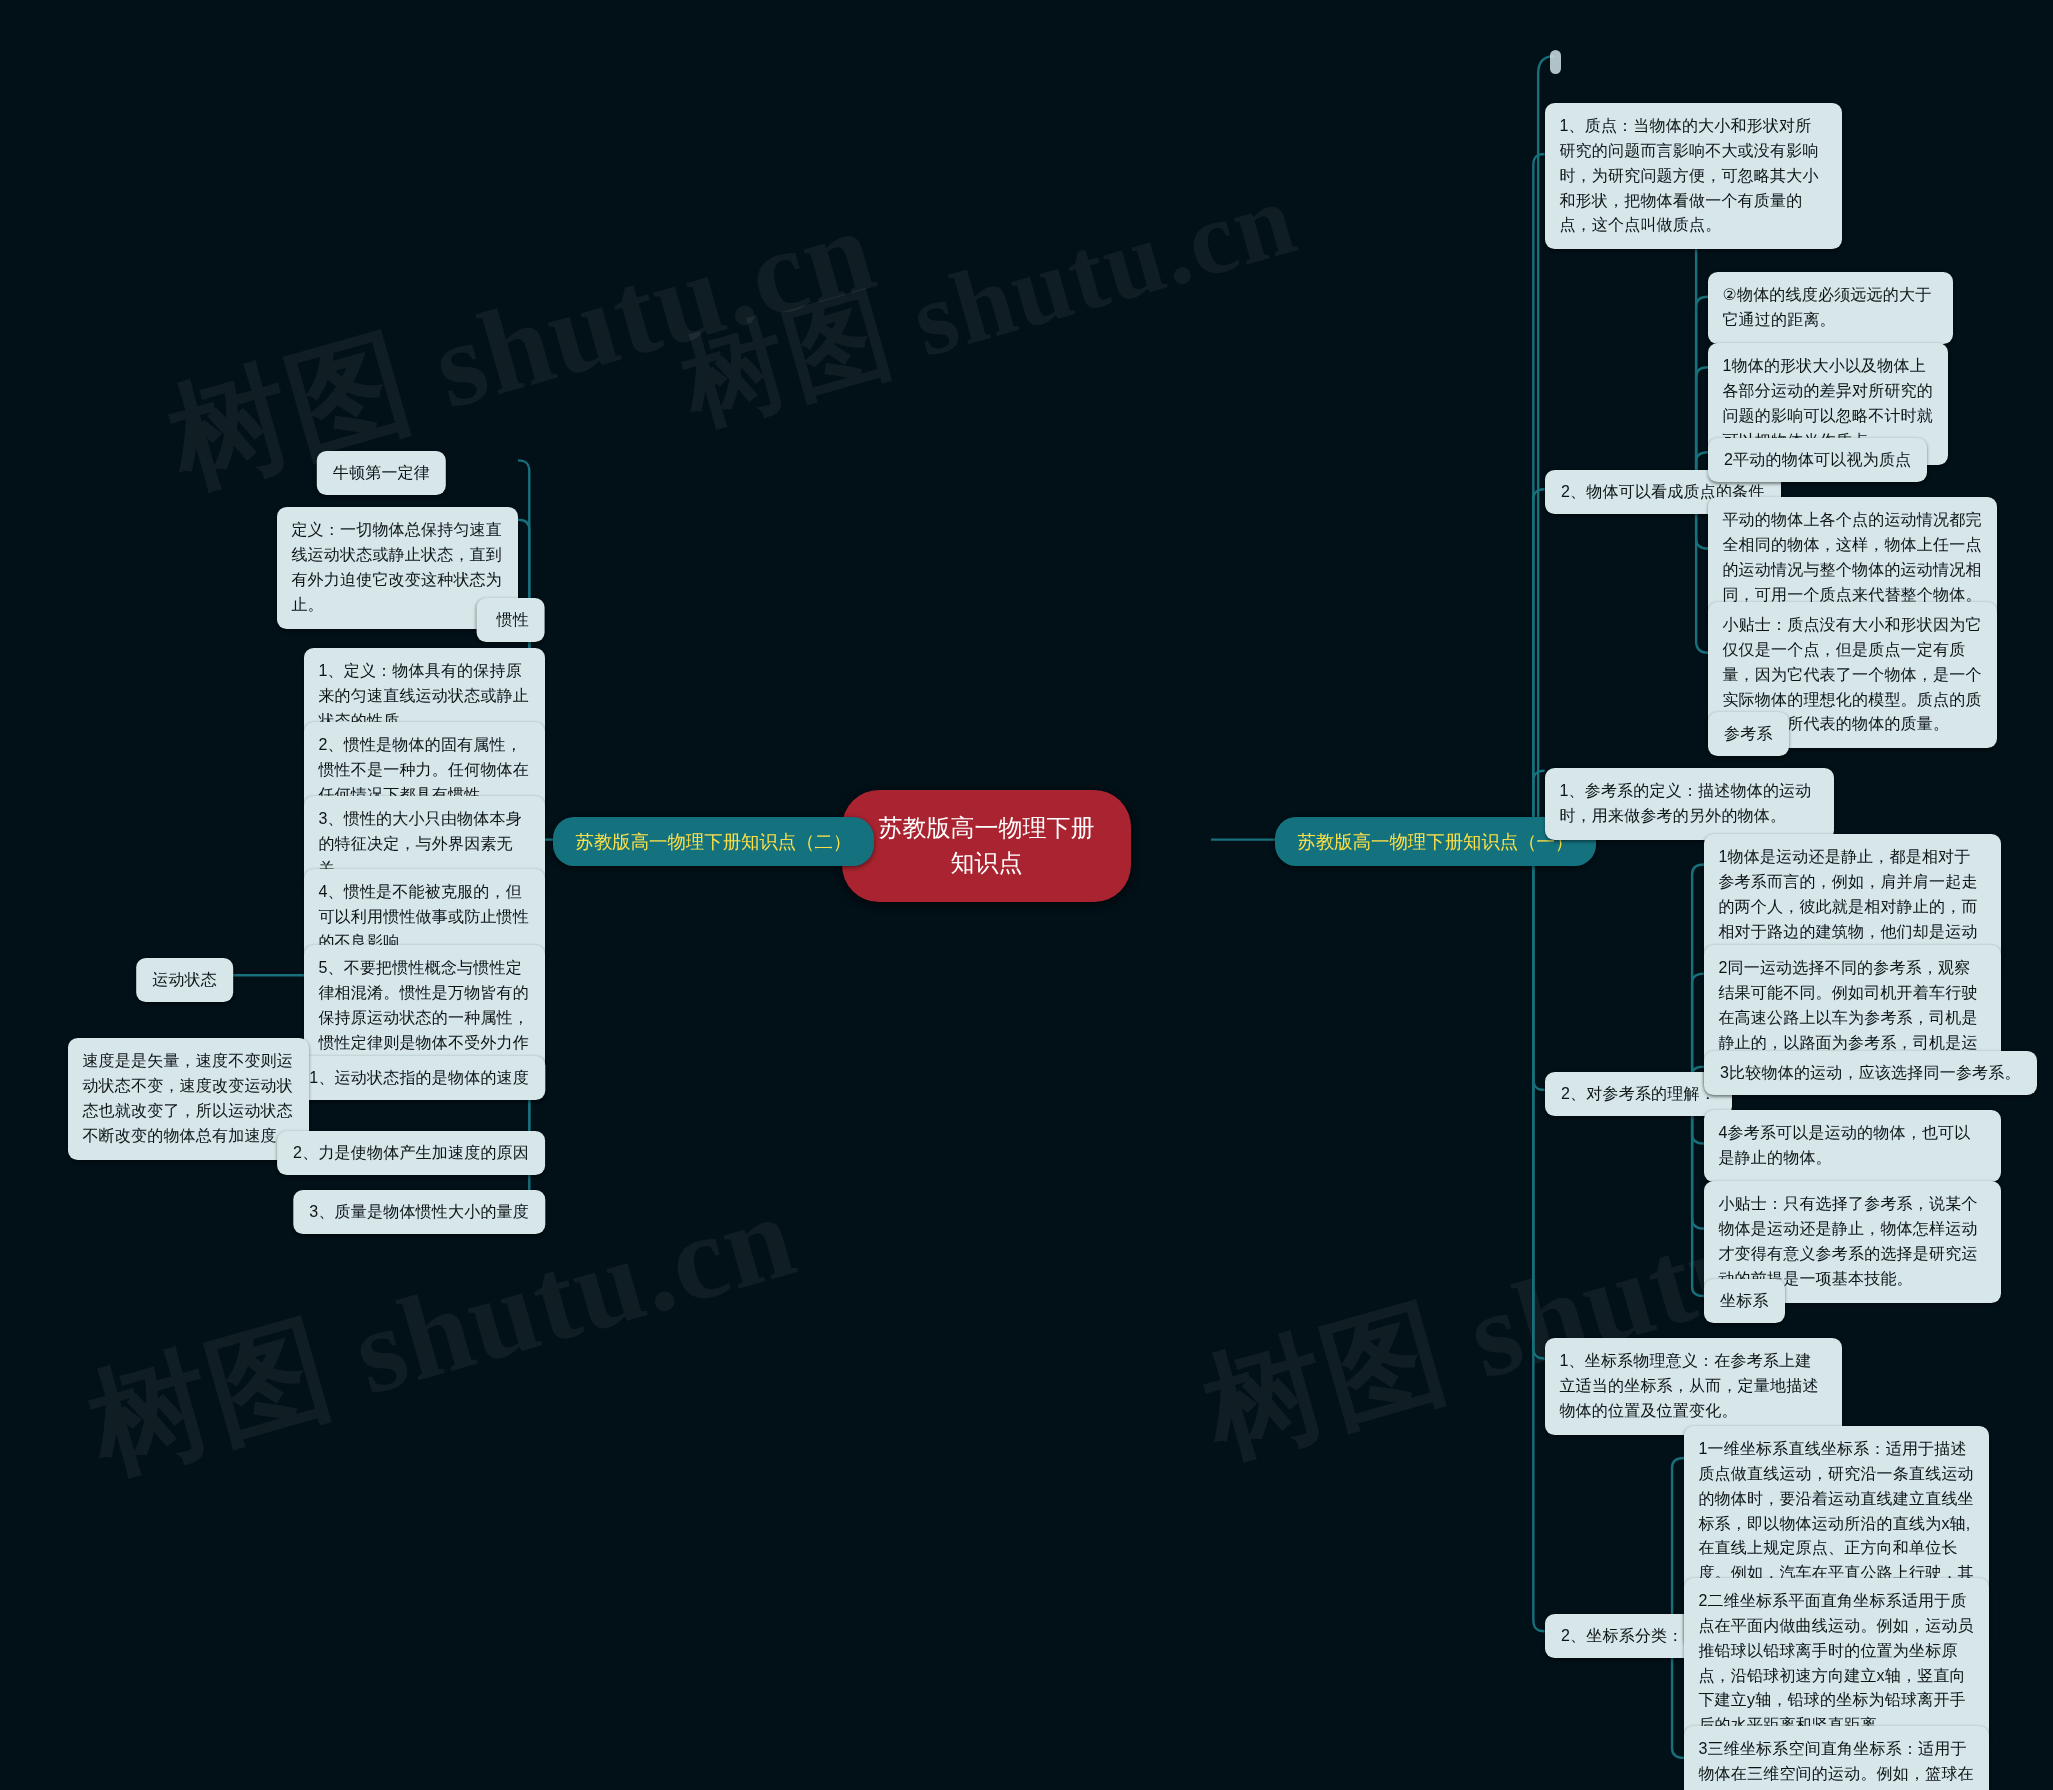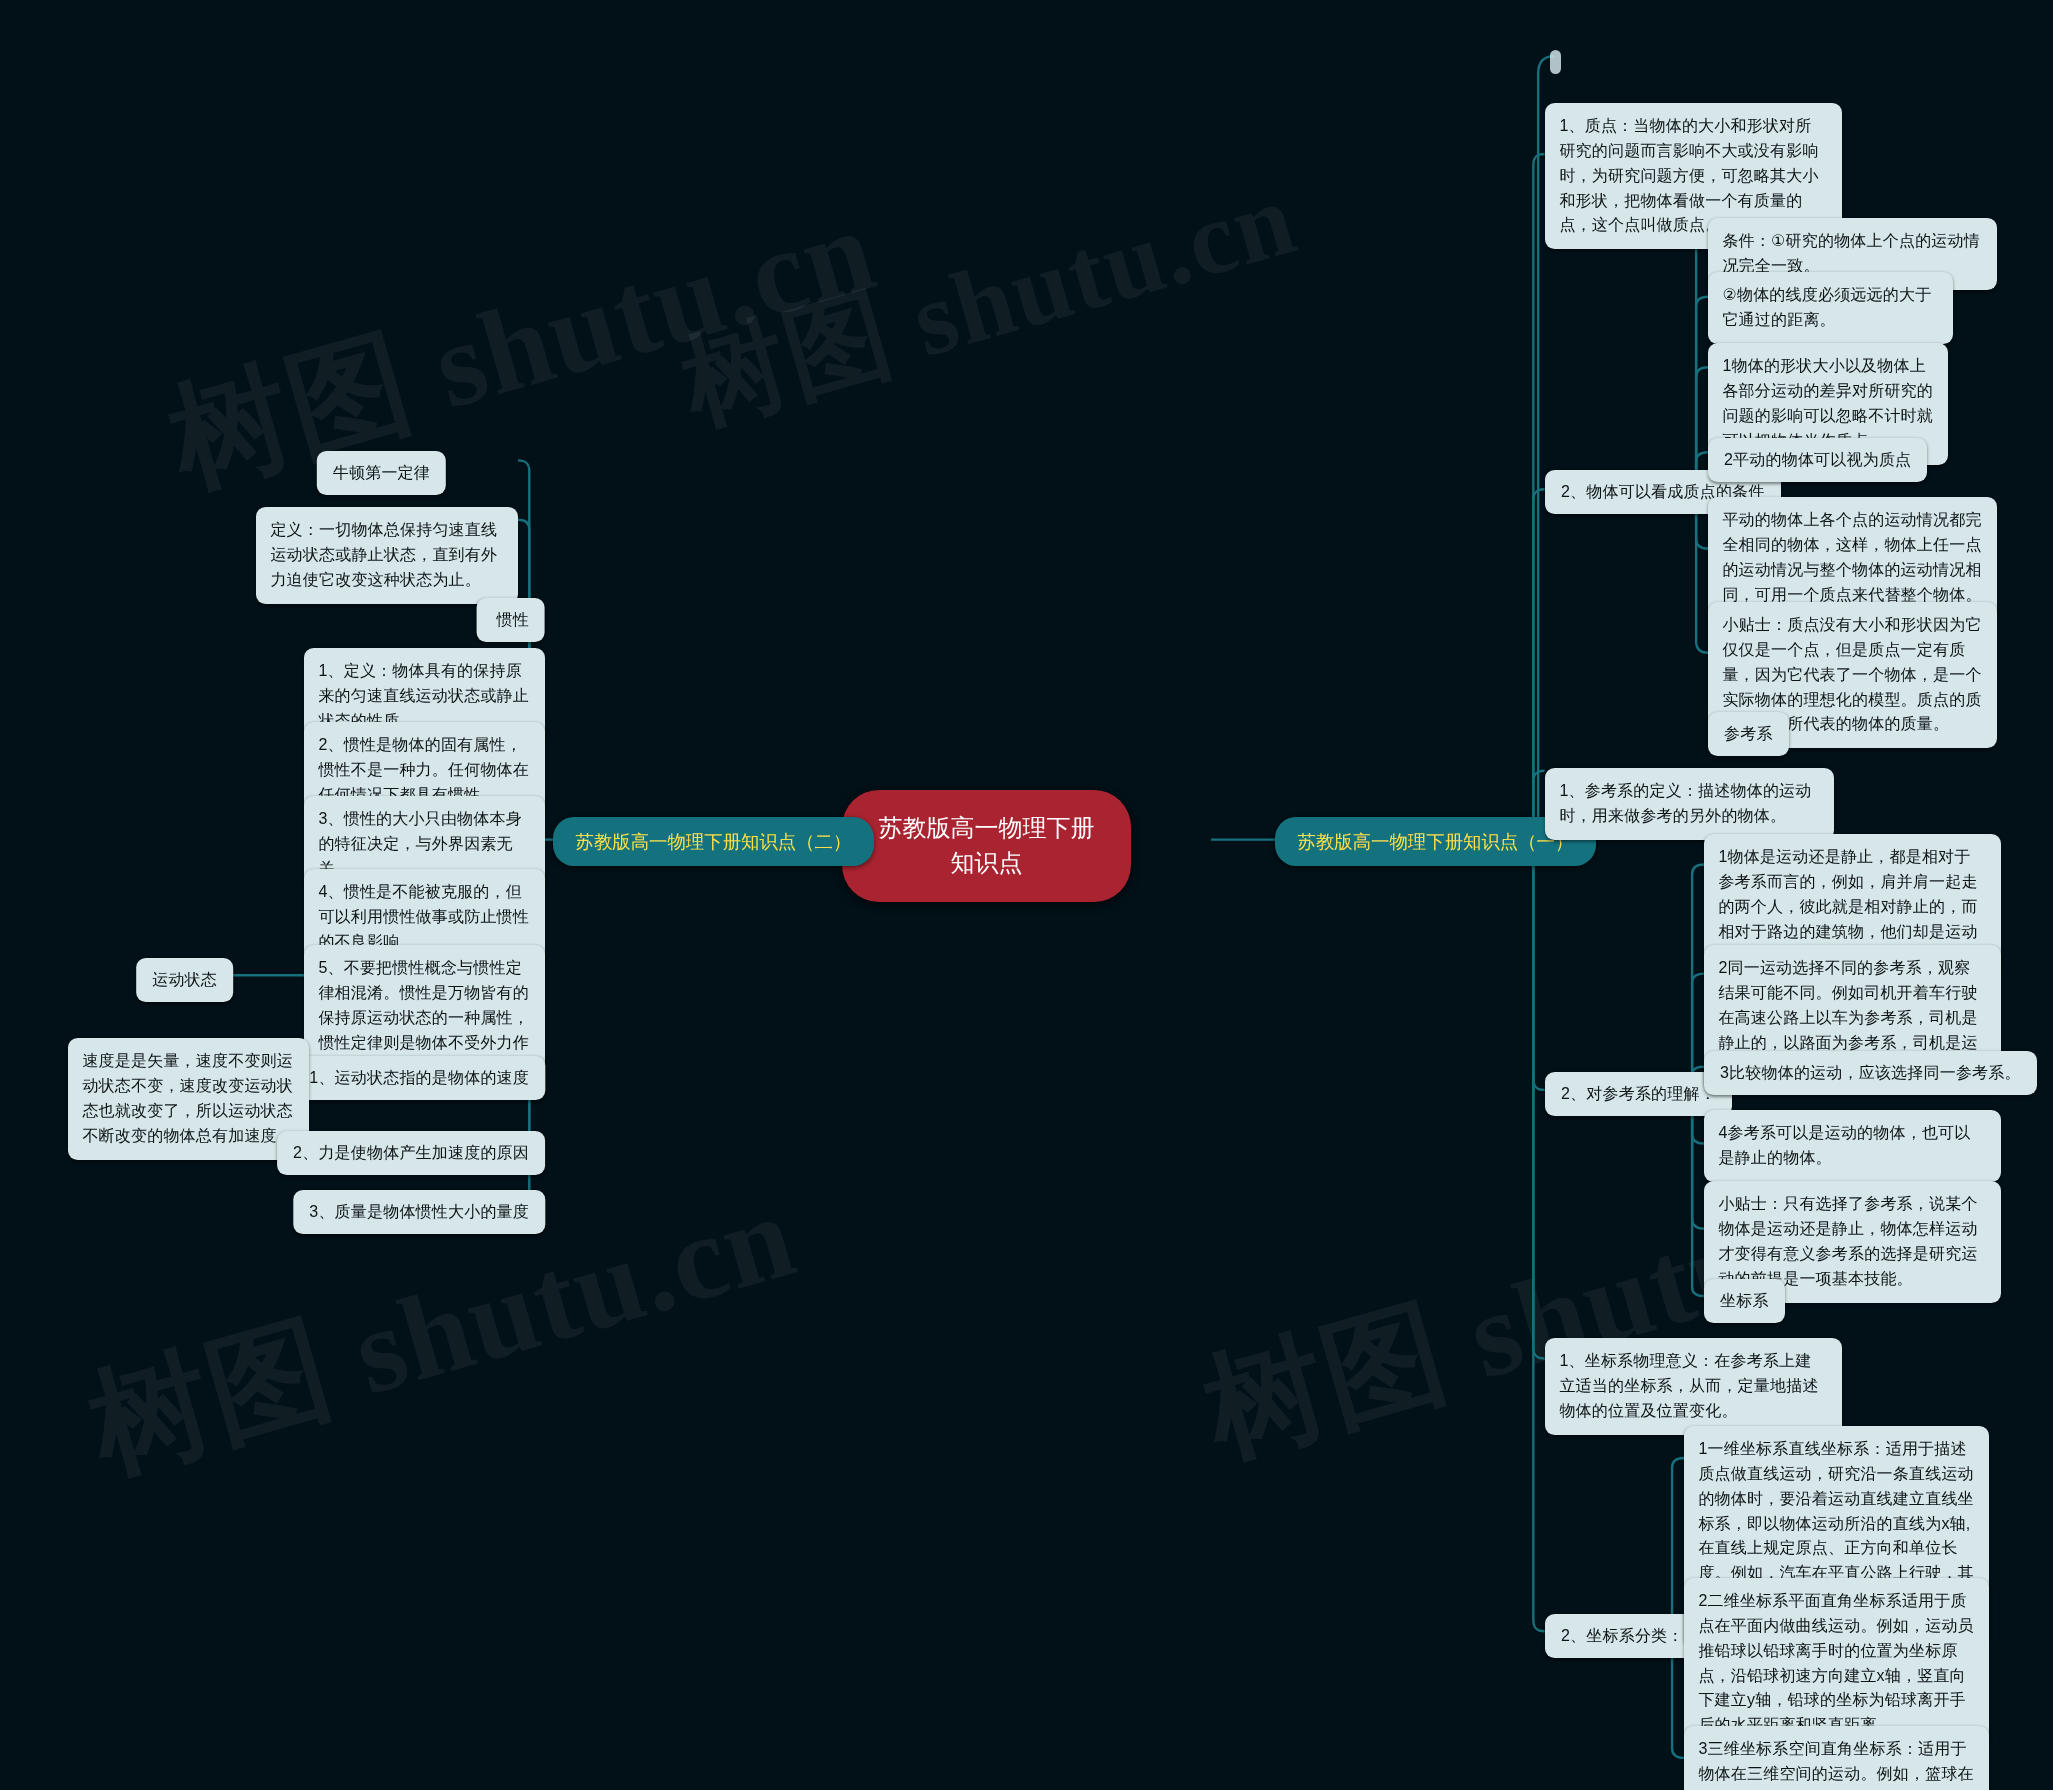--- a/index.html
+++ b/index.html
@@ -112,21 +112,20 @@
   <div class="handle" style="left:1550px;top:50px;"></div>
 
   <div class="node root" style="left:842px;top:790px;width:289px;">苏教版高一物理下册知识点</div>
 
   <div class="node branch" style="left:1275px;top:817px;">苏教版高一物理下册知识点（一）</div>
 
   <div class="node leaf" style="left:1545px;top:103px;width:297px;">1、质点：当物体的大小和形状对所研究的问题而言影响不大或没有影响时，为研究问题方便，可忽略其大小和形状，把物体看做一个有质量的点，这个点叫做质点。</div>
 
   <div class="node leaf small" style="left:1545px;top:470px;">2、物体可以看成质点的条件</div>
 
-  <div class="node leaf" style="left:1708px;top:218px;width:289px;">条件：①研究的物体上个点的运动情况完全一致。</div>
   <div class="node leaf" style="left:1708px;top:272px;width:245px;">②物体的线度必须远远的大于它通过的距离。</div>
   <div class="node leaf" style="left:1708px;top:343px;width:240px;">1物体的形状大小以及物体上各部分运动的差异对所研究的问题的影响可以忽略不计时就可以把物体当作质点</div>
   <div class="node leaf small" style="left:1708px;top:438px;">2平动的物体可以视为质点</div>
   <div class="node leaf" style="left:1708px;top:497px;width:289px;">平动的物体上各个点的运动情况都完全相同的物体，这样，物体上任一点的运动情况与整个物体的运动情况相同，可用一个质点来代替整个物体。</div>
   <div class="node leaf" style="left:1708px;top:602px;width:289px;">小贴士：质点没有大小和形状因为它仅仅是一个点，但是质点一定有质量，因为它代表了一个物体，是一个实际物体的理想化的模型。质点的质量就是它所代表的物体的质量。</div>
 
   <div class="node leaf small" style="left:1708px;top:712px;">参考系</div>
 
   <div class="node leaf" style="left:1545px;top:768px;width:289px;">1、参考系的定义：描述物体的运动时，用来做参考的另外的物体。</div>
 
@@ -145,21 +144,21 @@
   <div class="node leaf small" style="left:1545px;top:1614px;">2、坐标系分类：</div>
 
   <div class="node leaf" style="left:1684px;top:1426px;width:305px;">1一维坐标系直线坐标系：适用于描述质点做直线运动，研究沿一条直线运动的物体时，要沿着运动直线建立直线坐标系，即以物体运动所沿的直线为x轴,在直线上规定原点、正方向和单位长度。例如，汽车在平直公路上行驶，其位置可用离车站坐标原点的距离坐标来确定。</div>
   <div class="node leaf" style="left:1684px;top:1578px;width:305px;">2二维坐标系平面直角坐标系适用于质点在平面内做曲线运动。例如，运动员推铅球以铅球离手时的位置为坐标原点，沿铅球初速方向建立x轴，竖直向下建立y轴，铅球的坐标为铅球离开手后的水平距离和竖直距离。</div>
   <div class="node leaf" style="left:1684px;top:1726px;width:305px;">3三维坐标系空间直角坐标系：适用于物体在三维空间的运动。例如，篮球在空中的运动。</div>
 
   <div class="node branch" style="left:553px;top:817px;">苏教版高一物理下册知识点（二）</div>
 
   <div class="node leaf small" style="left:446px;top:451px;transform:translateX(-100%);">牛顿第一定律</div>
 
-  <div class="node leaf" style="left:518px;top:507px;width:262px;transform:translateX(-100%);">定义：一切物体总保持匀速直线运动状态或静止状态，直到有外力迫使它改变这种状态为止。</div>
+  <div class="node leaf" style="left:518px;top:507px;width:241px;transform:translateX(-100%);">定义：一切物体总保持匀速直线运动状态或静止状态，直到有外力迫使它改变这种状态为止。</div>
 
   <div class="node leaf small" style="left:545px;top:598px;transform:translateX(-100%);padding-left:20px;">惯性</div>
 
   <div class="node leaf" style="left:545px;top:648px;width:241px;transform:translateX(-100%);">1、定义：物体具有的保持原来的匀速直线运动状态或静止状态的性质。</div>
   <div class="node leaf" style="left:545px;top:722px;width:241px;transform:translateX(-100%);">2、惯性是物体的固有属性，惯性不是一种力。任何物体在任何情况下都具有惯性。</div>
   <div class="node leaf" style="left:545px;top:796px;width:241px;transform:translateX(-100%);">3、惯性的大小只由物体本身的特征决定，与外界因素无关。</div>
   <div class="node leaf" style="left:545px;top:869px;width:241px;transform:translateX(-100%);">4、惯性是不能被克服的，但可以利用惯性做事或防止惯性的不良影响。</div>
   <div class="node leaf" style="left:545px;top:945px;width:241px;transform:translateX(-100%);">5、不要把惯性概念与惯性定律相混淆。惯性是万物皆有的保持原运动状态的一种属性，惯性定律则是物体不受外力作用时的运动定律。</div>
 
   <div class="node leaf small" style="left:233px;top:958px;transform:translateX(-100%);">运动状态</div>

